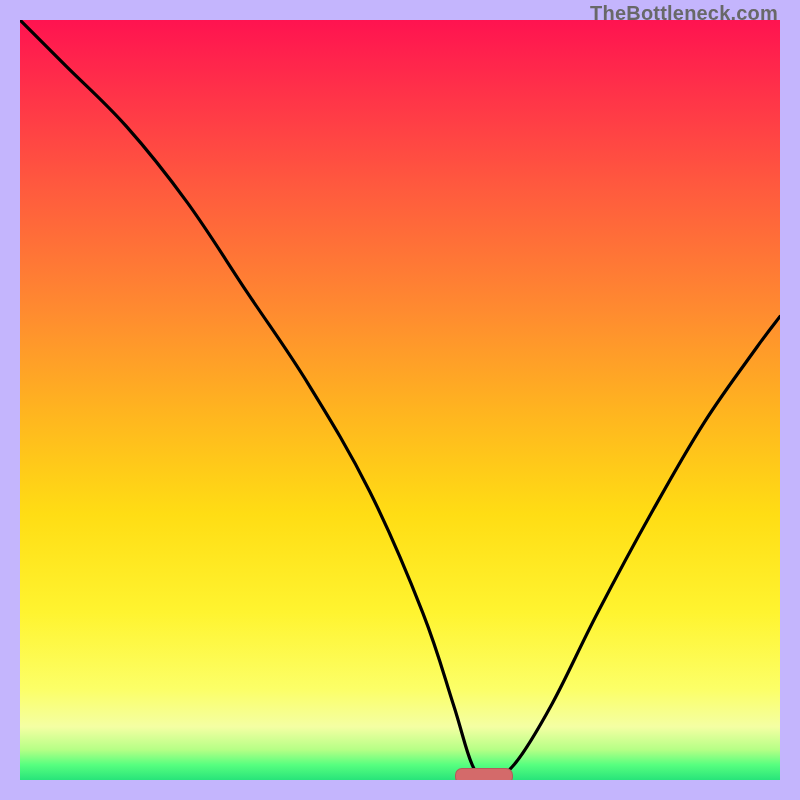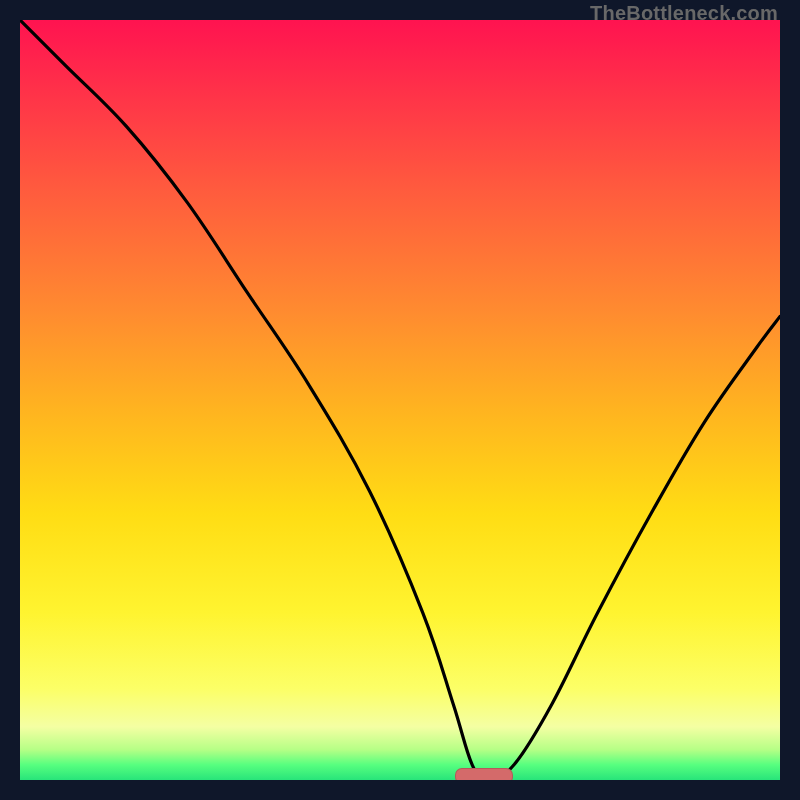--- a/index.html
+++ b/index.html
@@ -8,21 +8,21 @@
     width: 800px;
     height: 800px;
     background: #000;
     overflow: hidden;
     font-family: Arial, Helvetica, sans-serif;
   }
   .frame {
     position: relative;
     width: 800px;
     height: 800px;
-    background: #0f172a;
+    background: #c4b5fd;
   }
   .plot-area {
     position: absolute;
     left: 20px;
     top: 20px;
     width: 760px;
     height: 760px;
     overflow: hidden;
   }
   .gradient {

